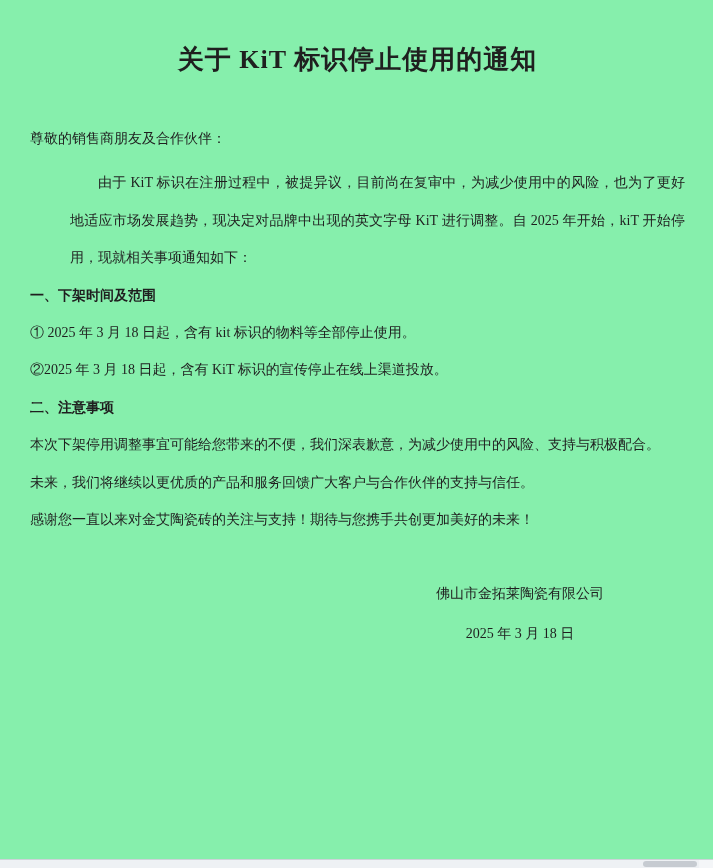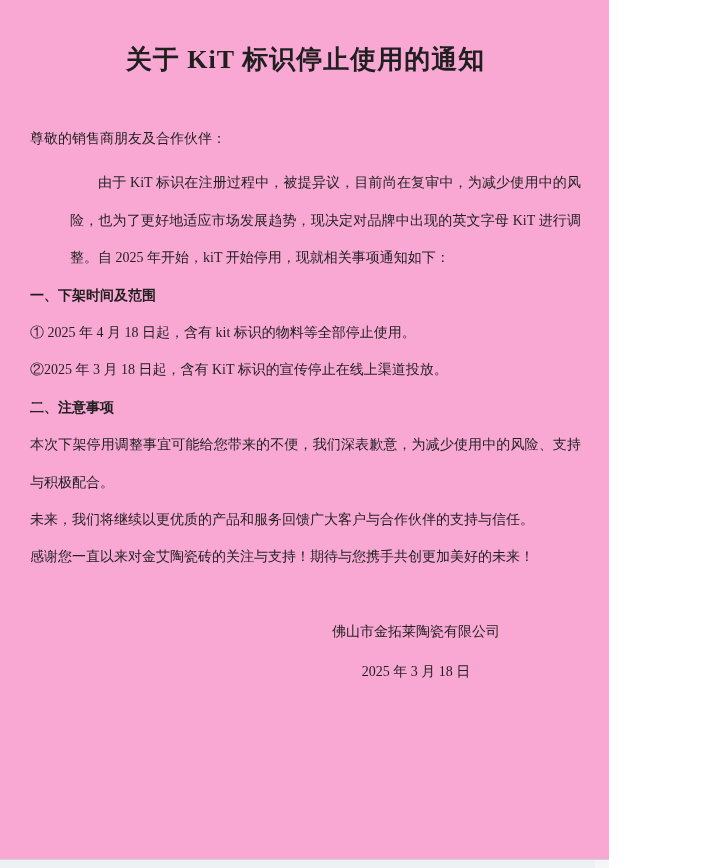--- a/index.html
+++ b/index.html
@@ -2,23 +2,23 @@
 <html><head>
 <meta charset="utf-8">
 <style>
   html, body {
     margin: 0;
     padding: 0;
     background: #ffffff;
   }
   .page {
     position: relative;
-    width: 609px;
+    width: 713px;
     height: 868px;
-    background: #f9a8d4;
+    background: #86efac;
     overflow: hidden;
     font-family: "Liberation Serif", "DejaVu Serif", serif;
     color: #1f1f1f;
   }
   .doc {
     position: absolute;
     left: 30px;
     right: 28px;
     top: 0;
   }
@@ -93,21 +93,21 @@
   <div class="doc">
 
     <div class="title">关于 KiT 标识停止使用的通知</div>
 
     <p class="salutation">尊敬的销售商朋友及合作伙伴：</p>
 
     <p class="indent">由于 KiT 标识在注册过程中，被提异议，目前尚在复审中，为减少使用中的风险，也为了更好地适应市场发展趋势，现决定对品牌中出现的英文字母 KiT 进行调整。自 2025 年开始，kiT 开始停用，现就相关事项通知如下：</p>
 
     <p class="heading">一、下架时间及范围</p>
 
-    <p>① 2025 年 4 月 18 日起，含有 kit 标识的物料等全部停止使用。</p>
+    <p>① 2025 年 3 月 18 日起，含有 kit 标识的物料等全部停止使用。</p>
 
     <p>②2025 年 3 月 18 日起，含有 KiT 标识的宣传停止在线上渠道投放。</p>
 
     <p class="heading">二、注意事项</p>
 
 
     <p>本次下架停用调整事宜可能给您带来的不便，我们深表歉意，为减少使用中的风险、支持与积极配合。</p>
 
     <p>未来，我们将继续以更优质的产品和服务回馈广大客户与合作伙伴的支持与信任。</p>
 

